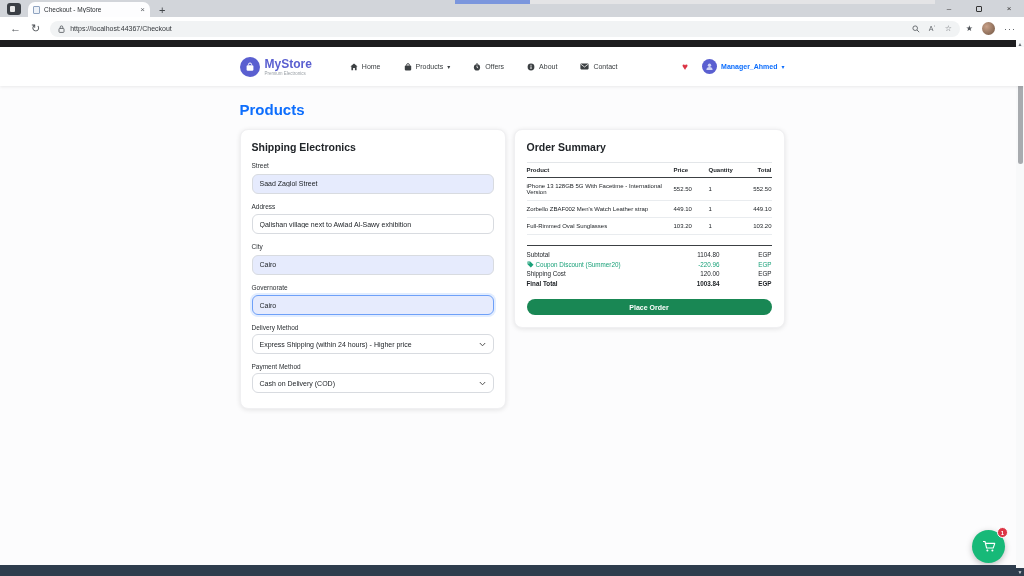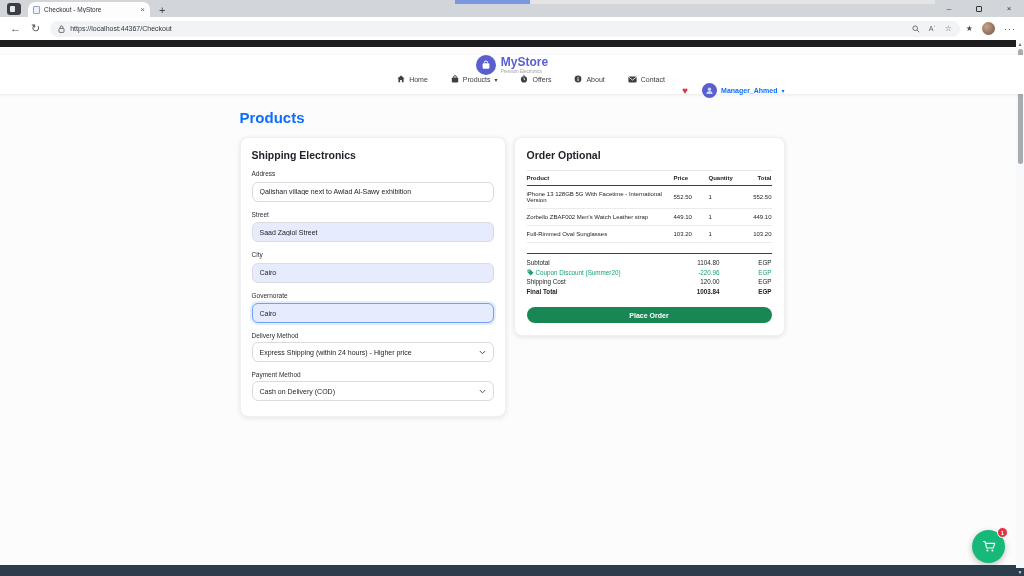--- a/index.html
+++ b/index.html
@@ -35,21 +35,21 @@
   .toolbar-right { display:flex; align-items:center; margin-left:6px; gap:9px; }
   .avatar-toolbar { width:13px; height:13px; border-radius:50%; background:radial-gradient(circle at 35% 35%, #c9a189, #6e5340); }
   .dots { font-size:9px; color:#4d5156; letter-spacing:1px; margin-right:8px; }
 
   
   .viewport { position:absolute; top:40px; left:0; width:1024px; height:536px; background:#fcfcfd; overflow:hidden; }
   .site-topbar { width:100%; height:7px; background:#1d1d1f; }
 
   
   .navbar { width:100%; height:39px; background:#ffffff; box-shadow:0 1px 3px rgba(0,0,0,.08); position:relative; z-index:5; }
-  .navbar-inner { width:545px; margin:8px auto; height:100%; display:flex; align-items:center;flex-direction:column; }
+  .navbar-inner { width:545px; margin:0 auto; height:100%; display:flex; align-items:center; }
   .brand { display:flex; align-items:center; gap:5px; }
   .brand-badge { width:20px; height:20px; border-radius:50%; background:#5a5fd0; display:flex; align-items:center; justify-content:center; }
   .brand-text .brand-name { font-size:12px; font-weight:bold; color:#5a5fd0; line-height:1; }
   .brand-text .brand-tagline { font-size:4.5px; color:#9aa0a6; margin-top:1px; }
   .nav-links { display:flex; align-items:center; gap:23px; margin-left:38px; }
   .nav-item { display:flex; align-items:center; gap:4px; font-size:7px; color:#3c4043; cursor:pointer; }
   .nav-item .caret { font-size:6px; color:#3c4043; }
   .nav-right { margin-left:auto; display:flex; align-items:center; gap:14px; }
   .heart { color:#dc3545; font-size:10px; line-height:1; }
   .user-chip { display:flex; align-items:center; gap:4px; }
@@ -250,27 +250,27 @@
       <h2 class="page-title">Products</h2>
 
       <div class="columns">
 
         <section class="card card-shipping">
           <h3 class="card-h">Shipping Electronics</h3>
 
 
 
           <div class="fgroup">
+            <label class="flabel">Street</label>
+            <input class="finput lav" type="text" value="Saad Zaglol Street" style="">
+          </div>
+
+          <div class="fgroup">
             <label class="flabel">Address</label>
             <input class="finput" type="text" value="Qalishan village next to Awlad Al-Sawy exhibition" style="">
-          </div>
-
-          <div class="fgroup">
-            <label class="flabel">Street</label>
-            <input class="finput lav" type="text" value="Saad Zaglol Street" style="">
           </div>
 
           <div class="fgroup">
             <label class="flabel">City</label>
             <input class="finput lav" type="text" value="Cairo" style="">
           </div>
 
           <div class="fgroup">
             <label class="flabel">Governorate</label>
             <input class="finput focused" type="text" value="Cairo" style="">
@@ -292,21 +292,21 @@
             <div class="fselect">
               <span>Cash on Delivery (COD)</span>
               <svg width="7" height="5" viewBox="0 0 7 5">
                   <path d="M0.8 1 L3.5 3.8 L6.2 1" fill="none" stroke="#555" stroke-width="1"></path>
                 </svg>
             </div>
           </div>
         </section>
 
         <section class="card card-summary">
-          <h3 class="card-h">Order Optional</h3>
+          <h3 class="card-h">Order Summary</h3>
 
           <table class="otable">
             <thead>
               <tr>
                 <th>Product</th>
                 <th class="col-price">Price</th>
                 <th class="col-qty">Quantity</th>
                 <th class="col-total">Total</th>
               </tr>
             </thead>

